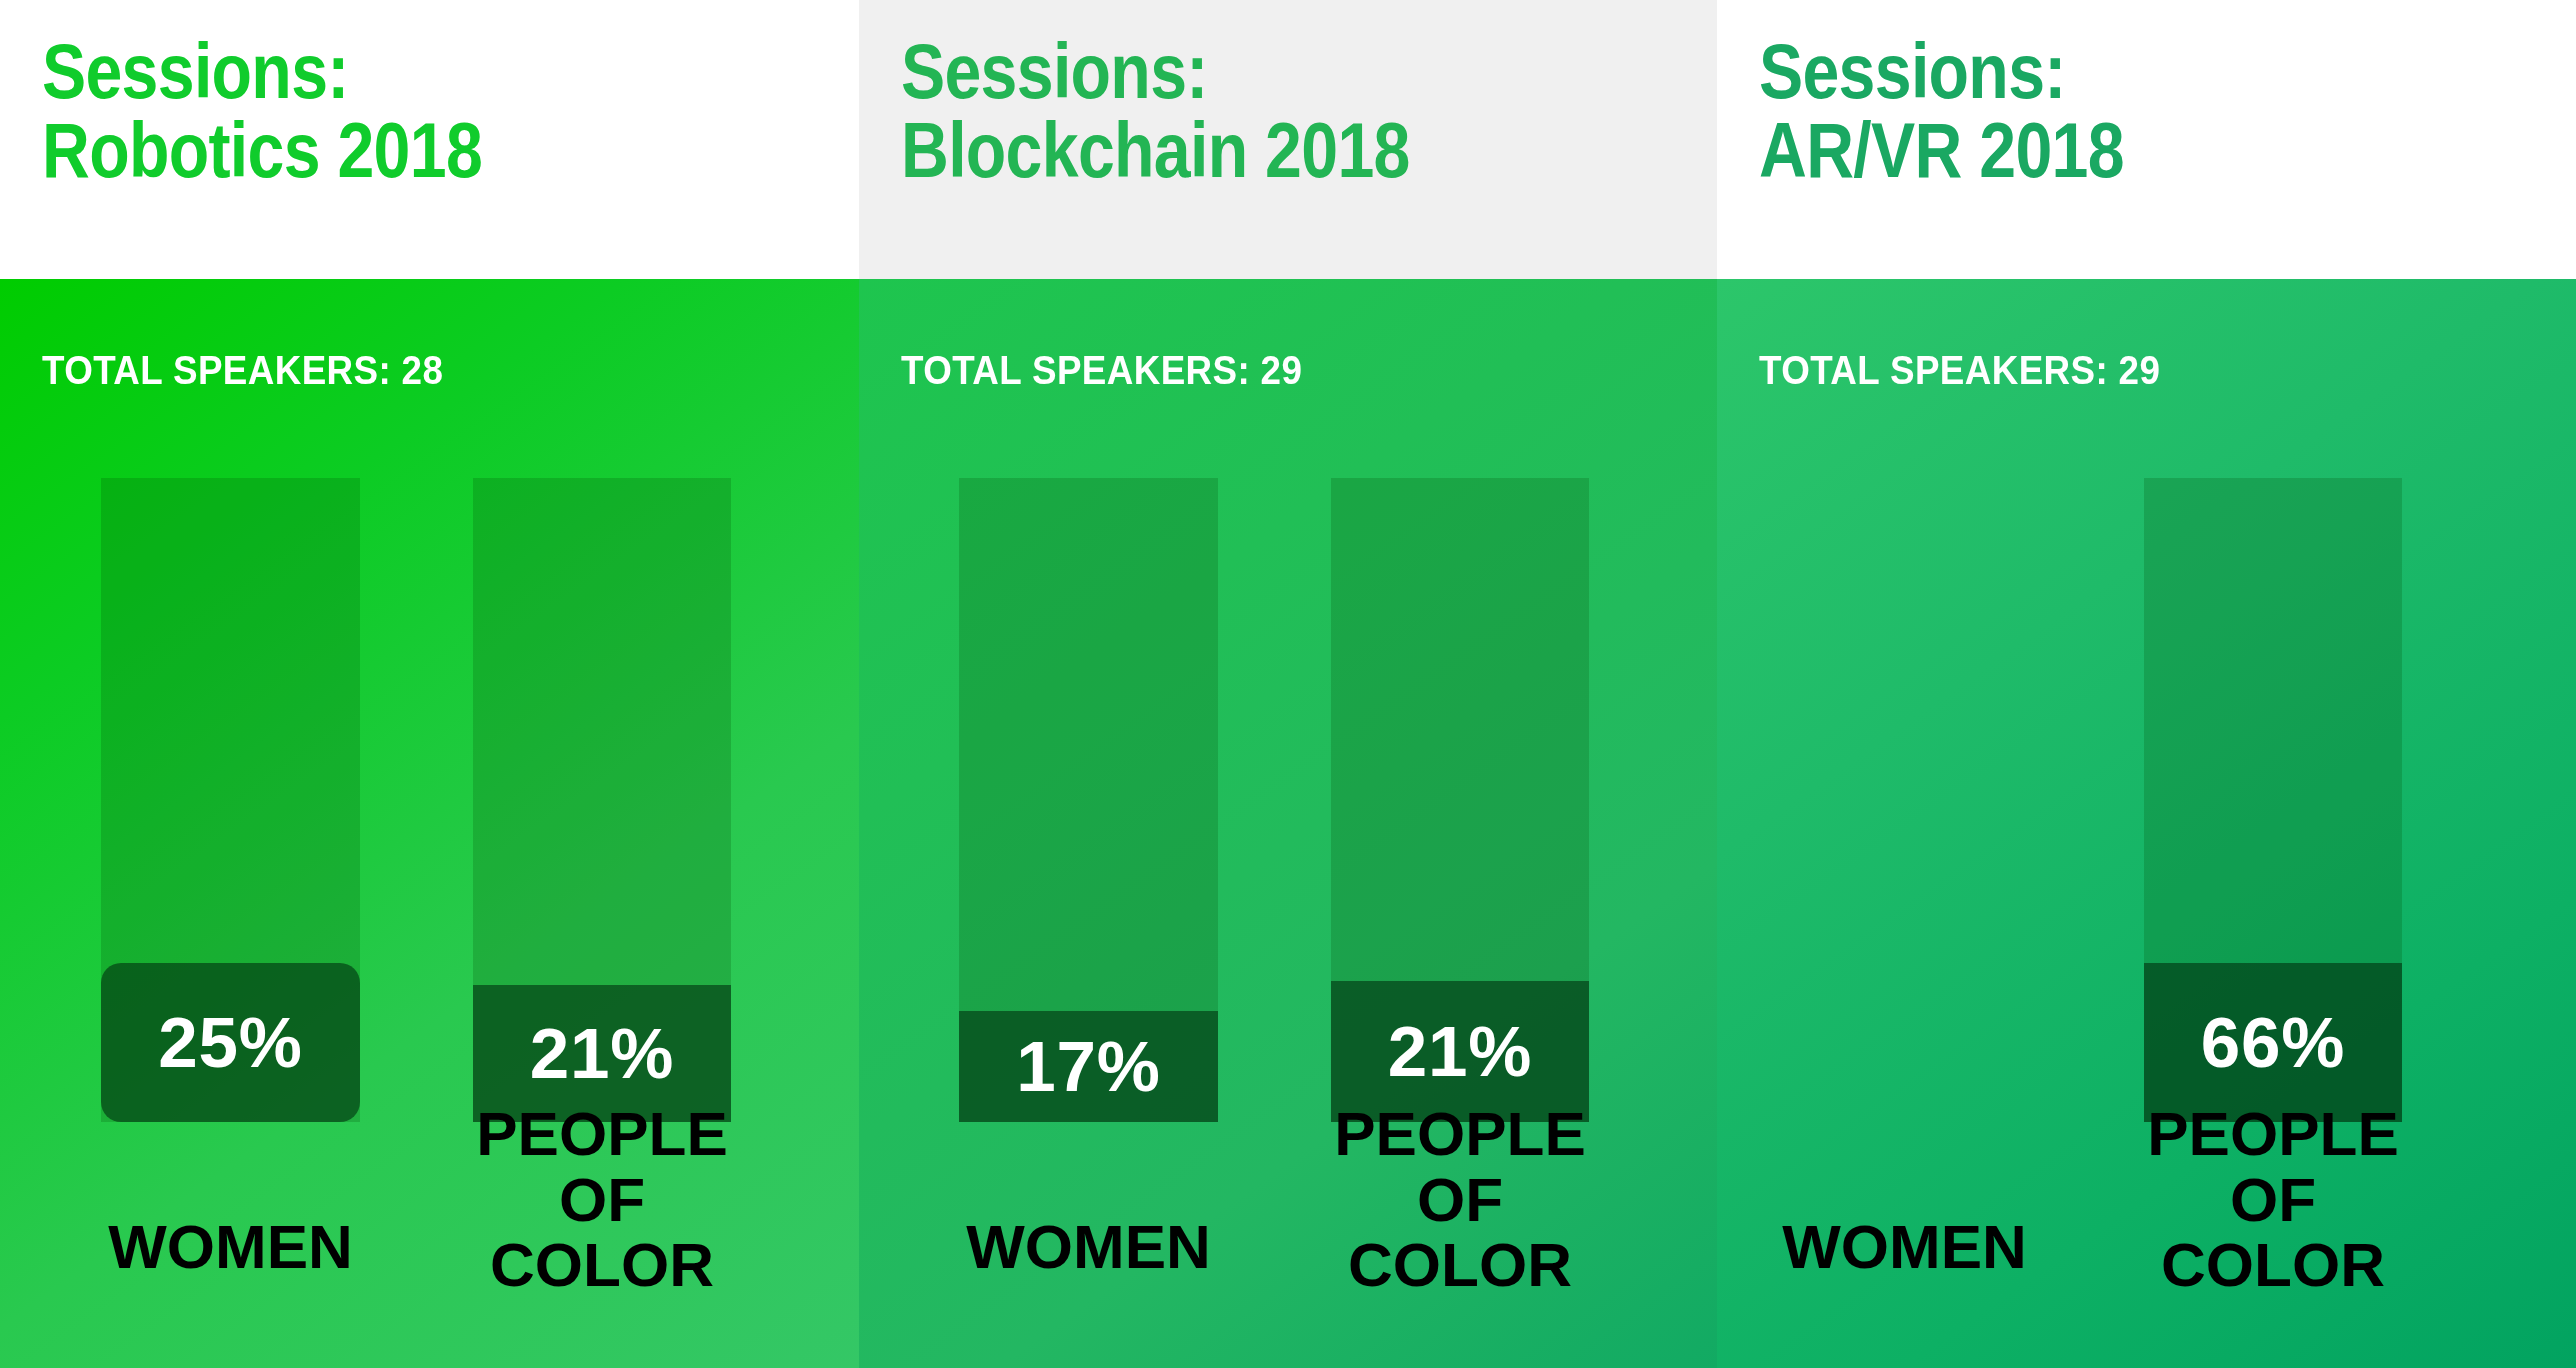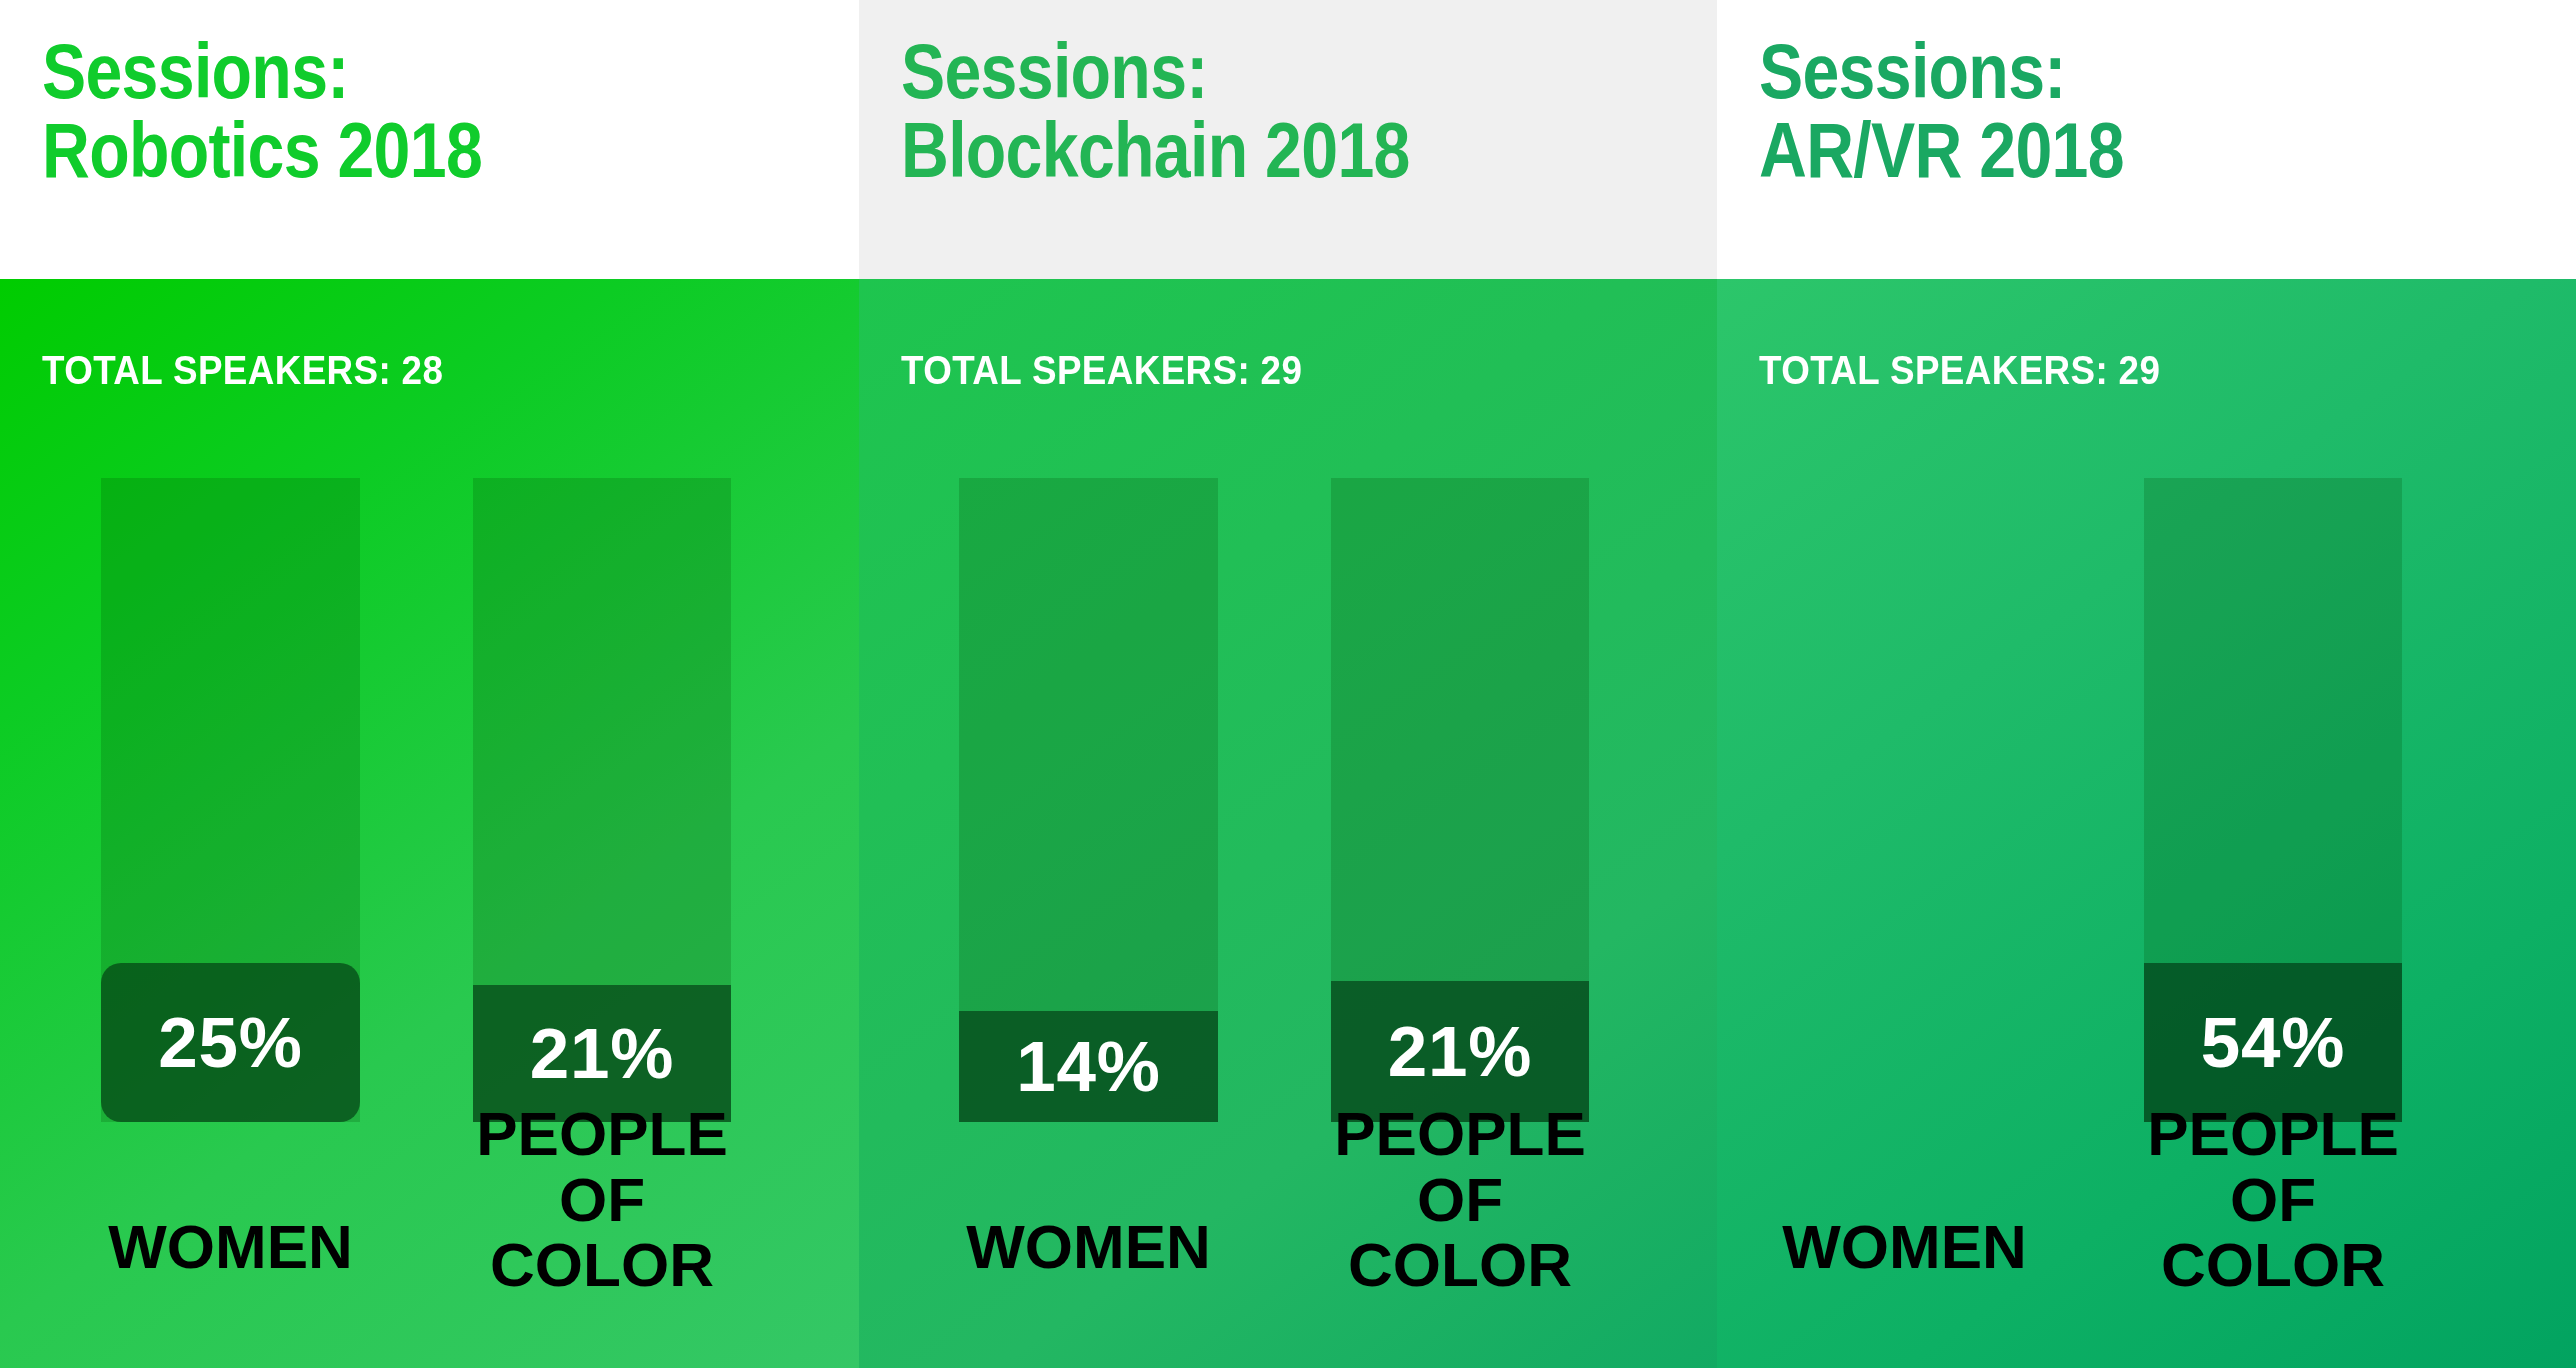--- a/index.html
+++ b/index.html
@@ -197,21 +197,21 @@
 Blockchain 2018</h1>
     </div>
     <div class="panel-body">
       <div class="total-speakers">TOTAL SPEAKERS: 29</div>
 
       <div class="bars">
 
         <div class="bar-group" style="left:100px; width:259px; height:100%;">
           <div class="bar">
             <div class="bar-fill" style="height:111px;">
-              <span class="bar-value">14%</span>
+              <span class="bar-value">17%</span>
             </div>
           </div>
           <div class="bar-label">WOMEN</div>
         </div>
 
         <div class="bar-group" style="left:472px; width:258px; height:100%;">
           <div class="bar">
             <div class="bar-fill" style="height:141px;">
               <span class="bar-value">21%</span>
             </div>
@@ -234,21 +234,21 @@
 
       <div class="bars">
 
         <div class="bar-group" style="left:58px; width:259px; height:100%;">
           <div class="bar-label">WOMEN</div>
         </div>
 
         <div class="bar-group" style="left:427px; width:258px; height:100%;">
           <div class="bar">
             <div class="bar-fill" style="height:159px;">
-              <span class="bar-value">54%</span>
+              <span class="bar-value">66%</span>
             </div>
           </div>
           <div class="bar-label two-line">PEOPLE
 OF COLOR</div>
         </div>
 
       </div>
     </div>
   </section>
 

